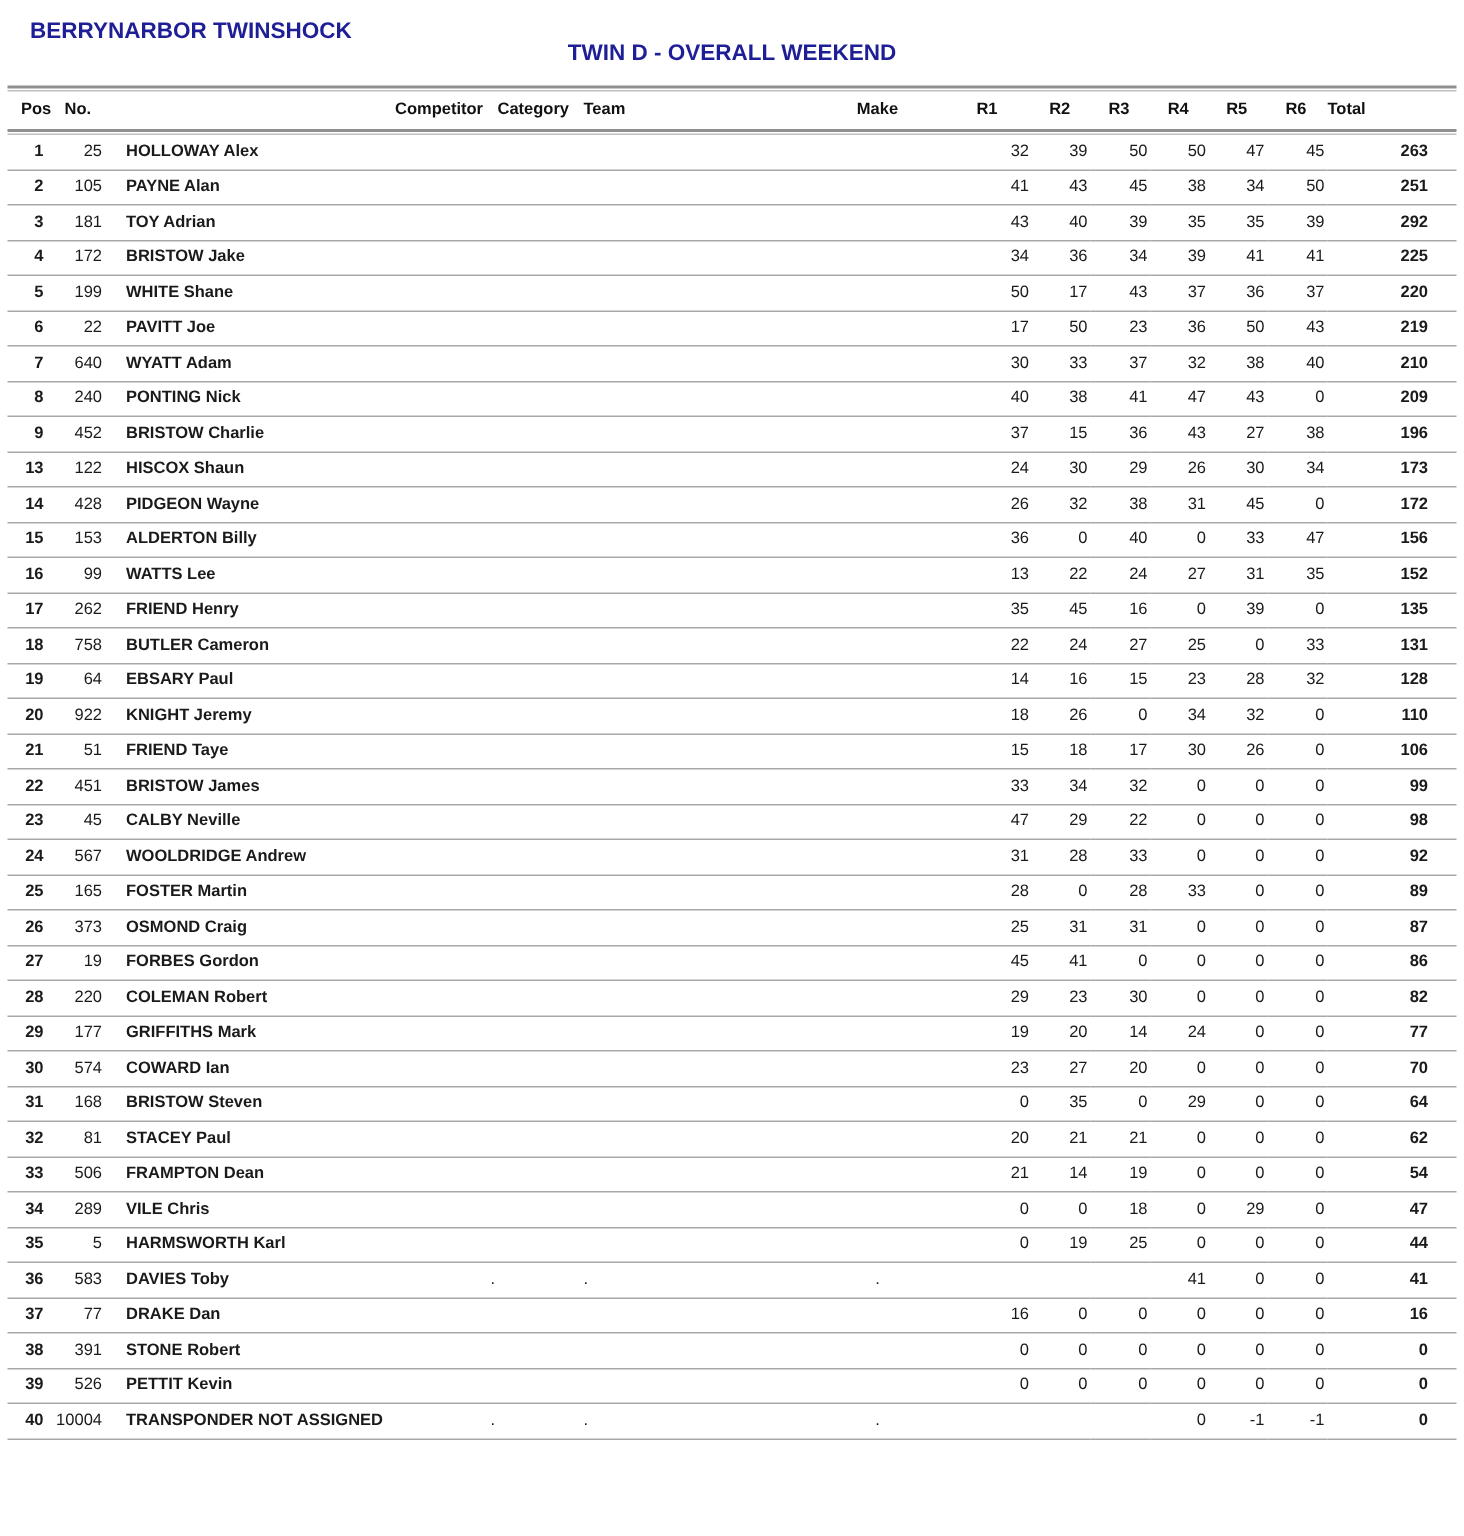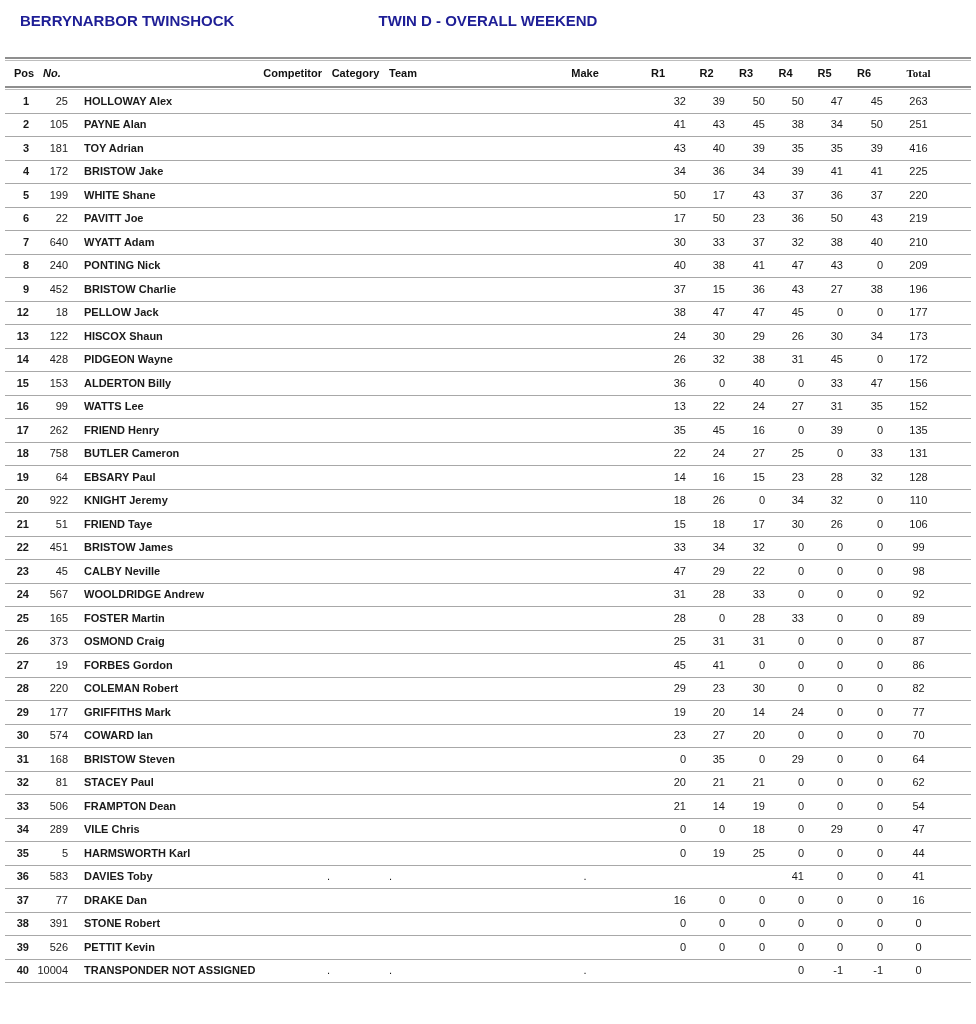--- a/index.html
+++ b/index.html
@@ -12,21 +12,21 @@
   }
   .sheet { position: relative; width: 976px; height: 1024px; overflow: hidden; border-radius: 16px; }
 
   
   .titlebar { position: absolute; top: 12px; left: 0; width: 100%; height: 22px; }
   .club-title {
     position: absolute; left: 20px; top: 0;
     font-size: 15px; font-weight: 700; color: #1e1e96; white-space: nowrap;
   }
   .event-title {
-    position: absolute; left: 50%; transform: translateX(-50%); top: 0;
+    position: absolute; left: 50%; transform: translateX(-50%); top: 15px;
     font-size: 15px; font-weight: 700; color: #1e1e96; white-space: nowrap;
   }
 
   
   .tablewrap { position: absolute; top: 57px; left: 5px; width: 966px; }
   .dbl-rule {
     height: 1px;
     border-top: 2px solid #8f8f8f;
     border-bottom: 1px solid #bdbdbd;
   }
@@ -46,37 +46,37 @@
   col.c-total { width: 86px; }
 
   th, td {
     font-size: 11px; line-height: 1;
     padding: 0; margin: 0;
     white-space: nowrap; overflow: visible;
     vertical-align: middle;
   }
   thead th { height: 25px; font-weight: 700; color: #111; }
   th.h-pos   { text-align: right;  padding-left: 9px; }
-  th.h-no    { text-align: left;  padding-left: 11px; font-style: italic; }
+  th.h-no    { text-align: left;  padding-left: 11px; }
   th.h-name  { text-align: right;  padding-left: 14px; }
   th.h-cat   { text-align: center;  padding-left: 5px; }
   th.h-team  { text-align: left;  padding-left: 5px; margin-left: 12px; }
   th.h-make  { text-align: center; }
   th.h-r     { text-align: center; padding-right: 2px; }
-  th.h-total { text-align: center; padding-right: 19px; font-family: Liberation Serif, serif; }
+  th.h-total { text-align: left; padding-right: 19px; }
 
   tbody td { height: 22.5px; border-bottom: 1px solid #a8a8a8; }
   td.pos   { font-weight: 700; text-align: right; padding-right: 3px; }
   td.no    { text-align: right; padding-right: 2px; }
   td.name  { font-weight: 700; text-align: left; padding-left: 14px; }
   td.cat   { text-align: left; padding-left: 5px; }
   td.team  { text-align: left; padding-left: 5px; }
   td.make  { text-align: center; }
   td.r     { text-align: right; padding-right: 2px; }
-  td.total { font-weight: 400; text-align: center; padding-right: 19px; }
+  td.total { font-weight: 700; text-align: right; padding-right: 19px; }
 </style>
 </head>
 <body>
 
 <div class="sheet">
 
   <div class="titlebar">
     <div class="club-title">BERRYNARBOR TWINSHOCK</div>
     <div class="event-title">TWIN D - OVERALL WEEKEND</div>
   </div>
@@ -175,21 +175,21 @@
     <td class="name">TOY Adrian</td>
     <td class="cat"></td>
     <td class="team"></td>
     <td class="make"></td>
     <td class="r">43</td>
     <td class="r">40</td>
     <td class="r">39</td>
     <td class="r">35</td>
     <td class="r">35</td>
     <td class="r">39</td>
-    <td class="total">416</td>
+    <td class="total">292</td>
   </tr>
           <tr>
     <td class="pos">4</td>
     <td class="no">172</td>
     <td class="name">BRISTOW Jake</td>
     <td class="cat"></td>
     <td class="team"></td>
     <td class="make"></td>
     <td class="r">34</td>
     <td class="r">36</td>
@@ -266,35 +266,20 @@
     <td class="cat"></td>
     <td class="team"></td>
     <td class="make"></td>
     <td class="r">37</td>
     <td class="r">15</td>
     <td class="r">36</td>
     <td class="r">43</td>
     <td class="r">27</td>
     <td class="r">38</td>
     <td class="total">196</td>
-  </tr>
-          <tr>
-    <td class="pos">12</td>
-    <td class="no">18</td>
-    <td class="name">PELLOW Jack</td>
-    <td class="cat"></td>
-    <td class="team"></td>
-    <td class="make"></td>
-    <td class="r">38</td>
-    <td class="r">47</td>
-    <td class="r">47</td>
-    <td class="r">45</td>
-    <td class="r">0</td>
-    <td class="r">0</td>
-    <td class="total">177</td>
   </tr>
           <tr>
     <td class="pos">13</td>
     <td class="no">122</td>
     <td class="name">HISCOX Shaun</td>
     <td class="cat"></td>
     <td class="team"></td>
     <td class="make"></td>
     <td class="r">24</td>
     <td class="r">30</td>

